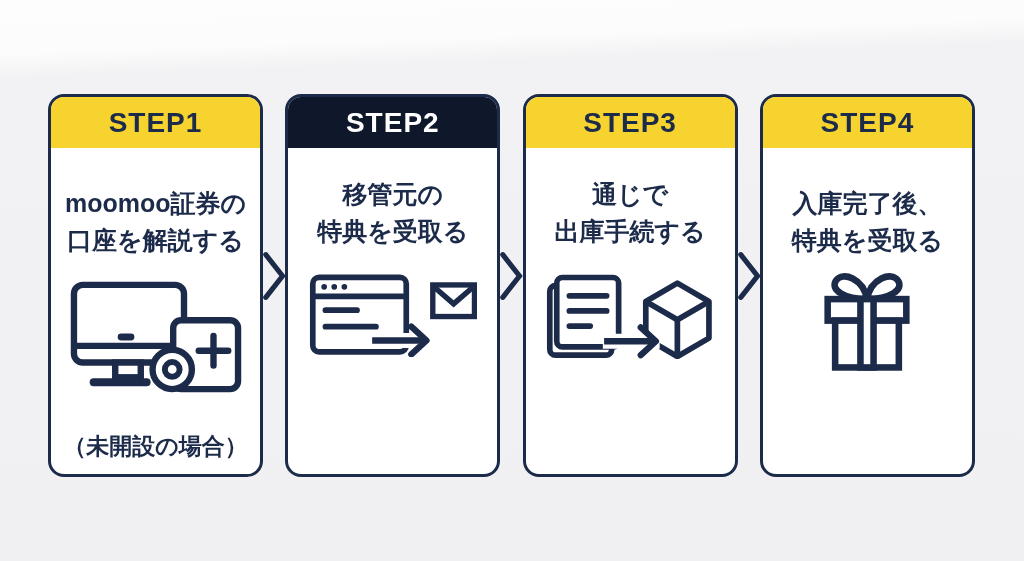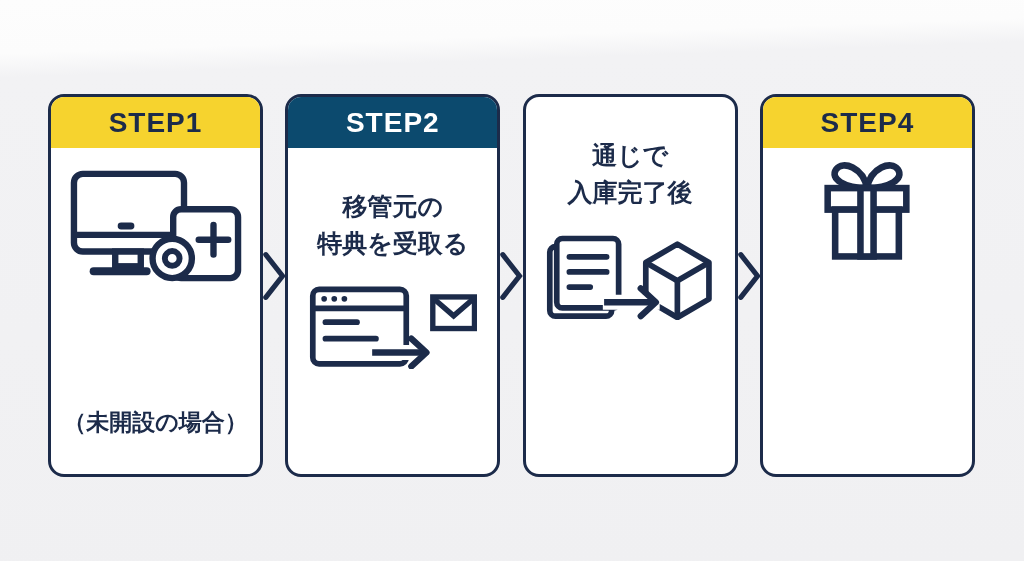--- a/index.html
+++ b/index.html
@@ -29,44 +29,44 @@
     height: 51px;
     flex: 0 0 auto;
     display: flex;
     align-items: center;
     justify-content: center;
     font-size: 28px;
     font-weight: bold;
     letter-spacing: 1px;
   }
   .header-yellow { background: #f6d32e; color: #1c2b4a; }
-  .header-blue   { background: #0c4a6e; color: #ffffff; }
+  .header-blue   { background: #0f172a; color: #ffffff; }
   .card-body {
     flex: 1;
     display: flex;
     flex-direction: column;
     align-items: center;
   }
   .step-text {
     font-size: 25px;
     font-weight: bold;
     color: #1c2b4a;
     text-align: center;
     line-height: 37px;
   }
   .mt2line { margin-top: 37px; }
-  .mt3line { margin-top: 40px; }
+  .mt3line { margin-top: 28px; }
   .icon-wrap { display: flex; justify-content: center; }
   .iw-s1 { margin-top: 22px; }
   .iw-s2 { margin-top: 21px; }
   .iw-s3 { margin-top: 23px; }
   .iw-s4 { margin-top: 12px; }
   .caption {
     margin-top: auto;
-    margin-bottom: 36px;
+    margin-bottom: 12px;
     font-size: 23px;
     font-weight: bold;
     color: #1c2b4a;
     text-align: center;
   }
   .gap {
     width: 22.3px;
     flex: 0 0 auto;
     display: flex;
     justify-content: center;
@@ -80,20 +80,24 @@
 </head>
 <body>
 
 <div class="steps-row">
 
   <div class="card">
     <div class="card-header header-yellow">
       <span>STEP1</span>
     </div>
     <div class="card-body">
+      <div class="step-text mt2line">
+        <div>moomoo証券の</div>
+        <div>口座を解説する</div>
+      </div>
       <div class="icon-wrap iw-s1">
         <svg width="172" height="113" viewBox="0 0 175 115">
           <rect class="fillw" x="4" y="4" width="112" height="79" rx="9" stroke-width="6.5"></rect>
           <line class="stroke" x1="4" y1="66" x2="116" y2="66" stroke-width="6.5"></line>
           <line class="stroke" x1="52" y1="57" x2="62" y2="57" stroke-width="7" stroke-linecap="round"></line>
           <rect class="fillw" x="46" y="83" width="26" height="15" stroke-width="6.5"></rect>
           <line class="stroke" x1="24" y1="103" x2="78" y2="103" stroke-width="8" stroke-linecap="round"></line>
           <rect class="fillw" x="105" y="40" width="66" height="70" rx="8" stroke-width="6.5"></rect>
           <line class="stroke" x1="146" y1="56" x2="146" y2="86" stroke-width="6.5" stroke-linecap="round"></line>
           <line class="stroke" x1="131" y1="71" x2="161" y2="71" stroke-width="6.5" stroke-linecap="round"></line>
@@ -139,24 +143,27 @@
     </div>
   </div>
 
   <div class="gap">
     <svg width="24" height="54" viewBox="0 0 24 54">
       <polyline class="stroke" points="3,4 21,27 3,50" stroke-width="5.5" stroke-linecap="round"></polyline>
     </svg>
   </div>
 
   <div class="card">
+    <div class="card-header header-yellow">
+      <span>STEP3</span>
+    </div>
     <div class="card-body">
       <div class="step-text mt3line">
         <div>通じで</div>
-        <div>入庫完了後</div>
+        <div>出庫手続する</div>
       </div>
       <div class="icon-wrap iw-s3">
         <svg width="168" height="86" viewBox="0 0 266 136">
           <rect class="fillw" x="6" y="20" width="98" height="110" rx="9" stroke-width="9"></rect>
           <rect class="fillw" x="17" y="7" width="98" height="110" rx="9" stroke-width="9"></rect>
           <line class="stroke" x1="37" y1="36" x2="96" y2="36" stroke-width="9" stroke-linecap="round"></line>
           <line class="stroke" x1="37" y1="60" x2="96" y2="60" stroke-width="9" stroke-linecap="round"></line>
           <line class="stroke" x1="37" y1="84" x2="70" y2="84" stroke-width="9" stroke-linecap="round"></line>
           <polygon class="fillw" points="208,16 258,45 258,103 208,132 158,103 158,45" stroke-width="9" stroke-linejoin="round"></polygon>
           <polyline class="stroke" points="158,45 208,74 258,45" stroke-width="9" stroke-linejoin="round"></polyline>
@@ -173,20 +180,24 @@
     <svg width="24" height="54" viewBox="0 0 24 54">
       <polyline class="stroke" points="3,4 21,27 3,50" stroke-width="5.5" stroke-linecap="round"></polyline>
     </svg>
   </div>
 
   <div class="card">
     <div class="card-header header-yellow">
       <span>STEP4</span>
     </div>
     <div class="card-body">
+      <div class="step-text mt2line">
+        <div>入庫完了後、</div>
+        <div>特典を受取る</div>
+      </div>
       <div class="icon-wrap iw-s4">
         <svg width="94" height="103" viewBox="0 0 100 110">
           <path class="fillw" d="M50,30 C46,8 24,0 17,10 C10,20 26,30 50,30 Z" stroke-width="7" stroke-linejoin="round"></path>
           <path class="fillw" d="M50,30 C54,8 76,0 83,10 C90,20 74,30 50,30 Z" stroke-width="7" stroke-linejoin="round"></path>
           <rect class="fillw" x="8" y="30" width="84" height="23" stroke-width="7"></rect>
           <rect class="fillw" x="16" y="53" width="68" height="50" stroke-width="7"></rect>
           <rect class="fillw" x="43" y="30" width="14" height="73" stroke-width="7"></rect>
         </svg>
       </div>
     </div>

